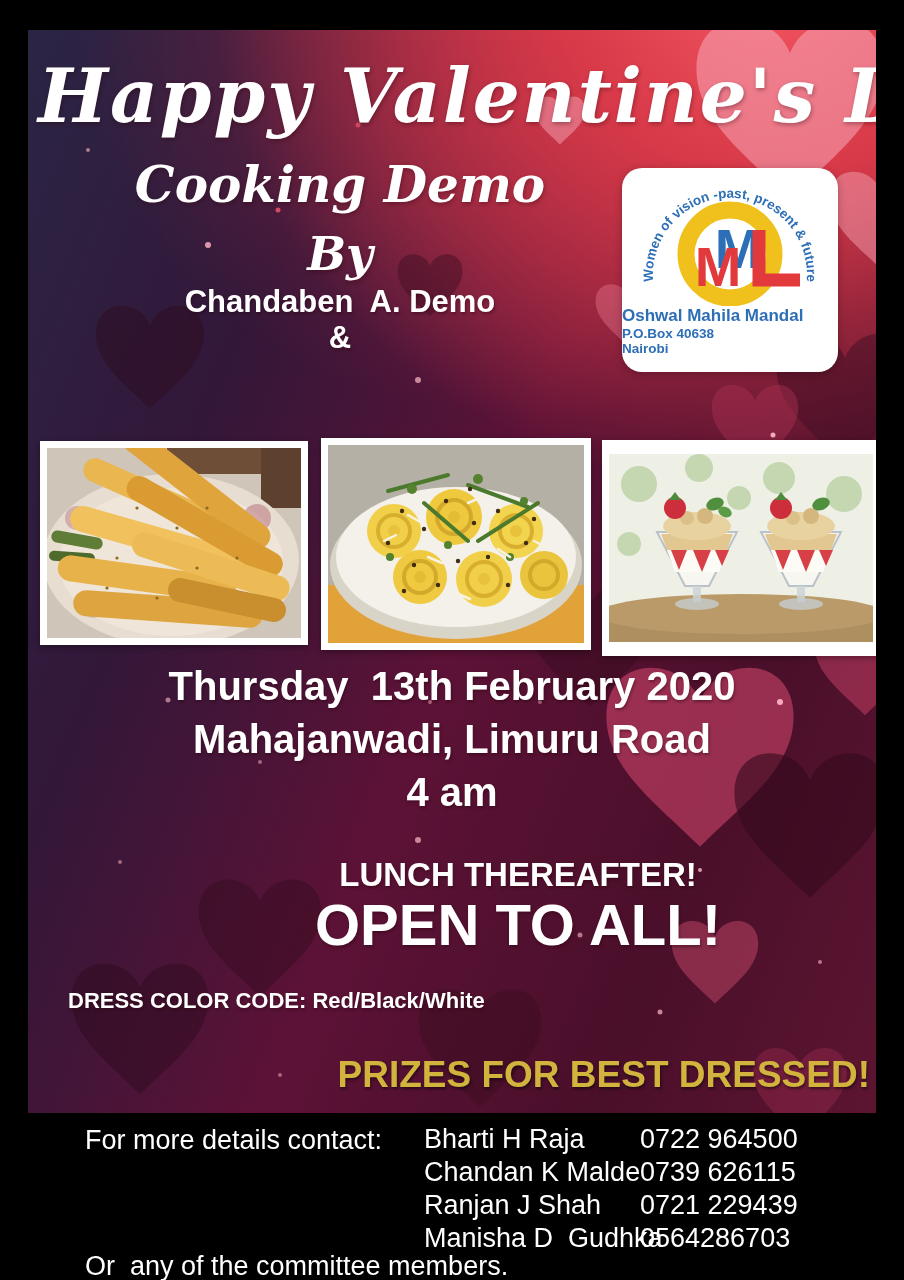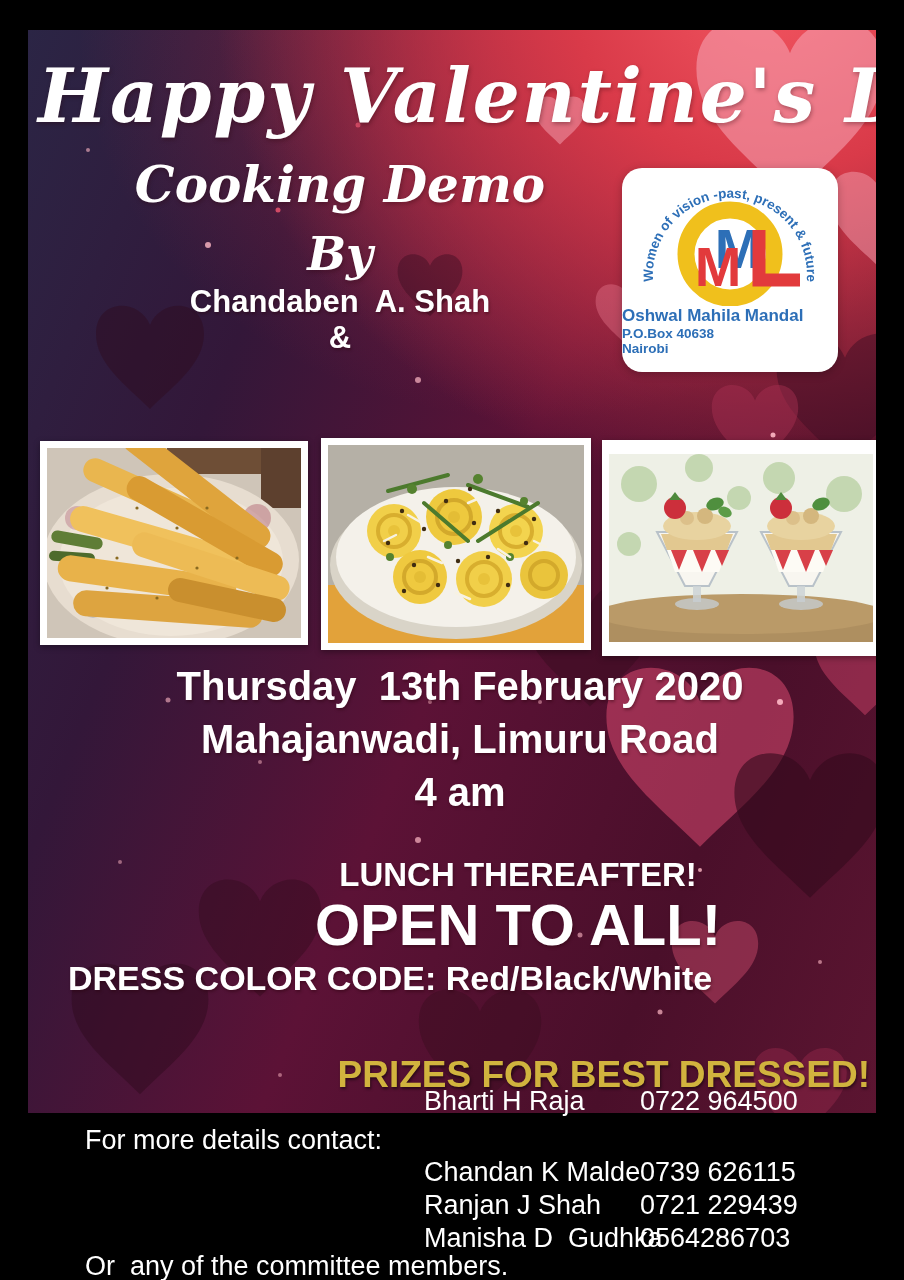--- a/index.html
+++ b/index.html
@@ -35,35 +35,35 @@
   #org-name{font-size:17px;margin-top:-4px;}
   #org-box{font-size:13.5px;}
   #org-city{font-size:13.5px;}
   
   .photo-frame{background:#fff;padding:7px;box-shadow:0 2px 6px rgba(0,0,0,.35);}
   #photo1{left:12px;top:411px;width:254px;height:190px;}
   #photo2{left:293px;top:408px;width:256px;height:198px;}
   #photo3{left:574px;top:410px;width:264px;height:202px;}
   .photo-frame svg{display:block;width:100%;height:100%;}
   
-  #event{left:0;top:630px;width:848px;font-size:40px;line-height:53px;padding-left:8px;}
+  #event{left:0;top:630px;width:848px;font-size:40px;line-height:53px;}
   
   #announce{left:160px;top:824px;width:660px;}
   #lunch{font-size:33px;line-height:42px;}
   #open{font-size:58px;line-height:58px;}
-  #dress{left:40px;top:929px;width:800px;font-size:34px;text-align:left;}
+  #dress{left:40px;top:958px;width:800px;font-size:22px;text-align:left;}
   #prizes{left:0;top:1024px;width:842px;text-align:right;font-size:37px;color:#d1b33e;
           font-weight:700;text-shadow:1px 2px 3px rgba(0,0,0,.5);}
   
   .contact{color:#fff;font-size:27px;line-height:33px;}
   #contact-intro{left:85px;top:1124px;}
   .c-row{left:424px;width:470px;display:flex;}
   .c-name{width:216px;white-space:pre;}
   .c-phone{white-space:pre;}
-  #c-row-0{top:1085px;align-items:center;}
+  #c-row-0{top:1123px;align-items:center;}
   #c-row-1{top:1156px;}
   #c-row-2{top:1189px;}
   #c-row-3{top:1222px;}
   #contact-footer{left:85px;top:1250px;}
 </style>
 </head>
 <body>
 
 <div id="poster" class="abs">
 
@@ -113,21 +113,21 @@
         <circle cx="250" cy="180" r="2.5" fill="#e0506a" opacity=".9"></circle>
       <circle cx="330" cy="95" r="2.5" fill="#e0506a" opacity=".8"></circle>
     </g>
   </svg>
 
   <div id="title" class="abs content script center pre">Happy Valentine's Day</div>
   <div id="subtitle" class="abs content script center pre">Cooking Demo</div>
   <div id="by" class="abs content script center pre">By</div>
 
   <div id="presenters" class="abs content center">
-    <div class="sansb pre">Chandaben  A. Shah</div>
+    <div class="sansb pre">Chandaben  A. Demo</div>
     <div class="sansb pre">&amp;</div>
   </div>
 
   <div id="logo-card" class="abs content">
     <svg width="216" height="138" viewBox="0 0 216 138">
       <defs>
         <path id="lg-arc" d="M 34 128 A 77 77 0 1 1 182 128" fill="none"></path>
       </defs>
       <text font-size="13.5" font-weight="bold" fill="#2d6fb7" font-family="Liberation Sans,sans-serif">
         <textPath href="#lg-arc" startOffset="50%" text-anchor="middle">Women of vision -past, present &amp; future</textPath>

